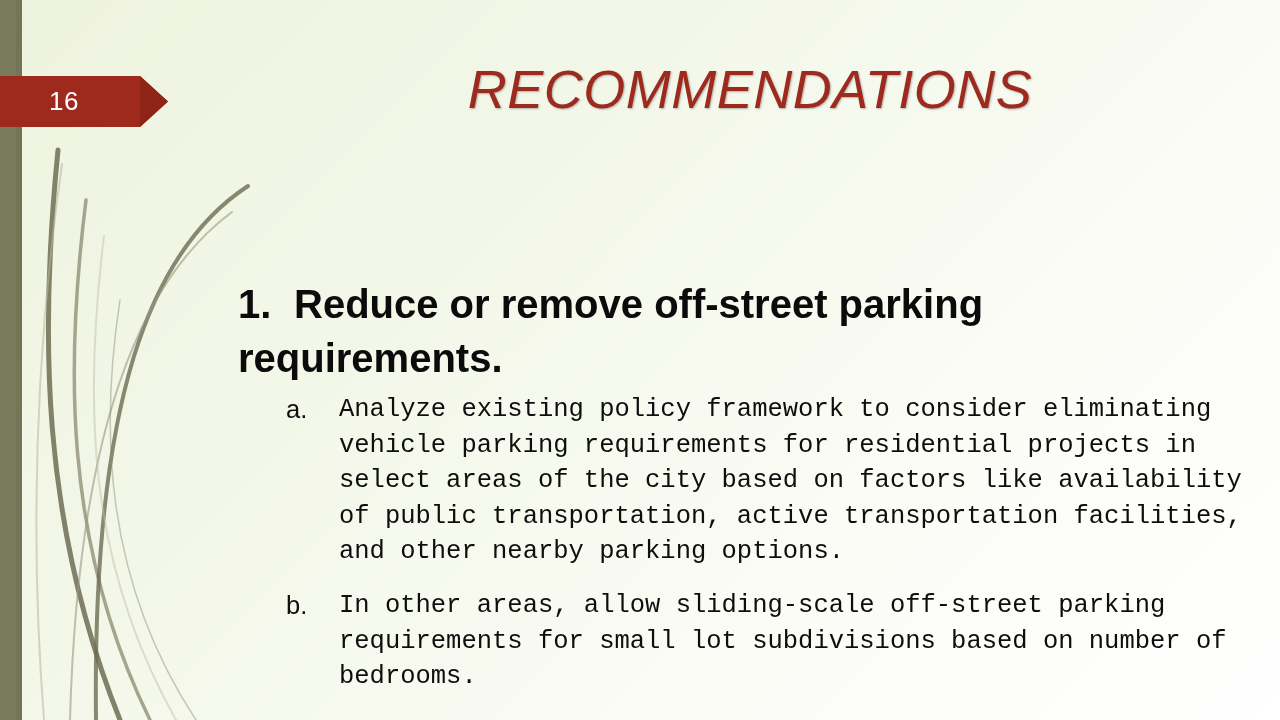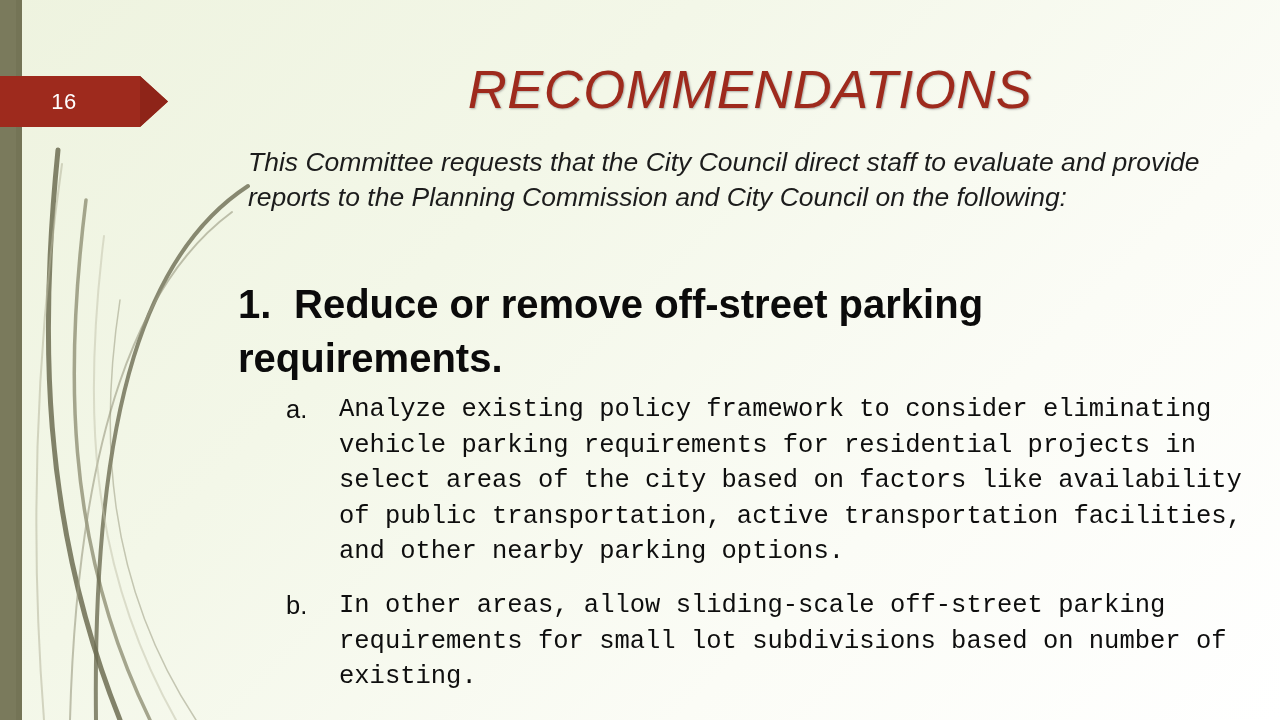--- a/index.html
+++ b/index.html
@@ -57,21 +57,21 @@
   .num-banner svg { display: block; }
   .num-text {
     position: absolute;
     left: 0;
     top: 76px;
     width: 128px;
     height: 51px;
     line-height: 51px;
     text-align: center;
     color: #ffffff;
-    font-size: 22px;
+    font-size: 26px;
     font-family: "Liberation Sans", sans-serif;
     letter-spacing: .5px;
   }
   
   .title {
     position: absolute;
     left: 250px;
     top: 58px;
     width: 1000px;
     text-align: center;
@@ -163,33 +163,32 @@
   <div class="num-banner">
     <svg width="175" height="51" viewBox="0 0 175 51" xmlns="http://www.w3.org/2000/svg">
       <path d="M0 0 H140 L168 25.5 L140 51 H0 Z" fill="#9e2a1d"></path>
       <path d="M140 0 L168 25.5 L140 51 Z" fill="#8e2418"></path>
     </svg>
   </div>
   <div class="num-text">16</div>
 
   <div class="title">RECOMMENDATIONS</div>
 
-  <div class="intro">This Committee requests that the City Council direct staff to evaluate and provide reports to the Planning Commission and City Council on the following:</div>
 
   <div class="lvl1">
     <span class="marker">1.</span><span class="txt">Reduce or remove off-street parking requirements.</span>
   </div>
 
   <div class="sub sub-a">
     <div class="row">
       <span class="marker">a.</span>
       <span class="body">Analyze existing policy framework to consider eliminating vehicle parking requirements for residential projects in select areas of the city based on factors like availability of public transportation, active transportation facilities, and other nearby parking options.</span>
     </div>
   </div>
 
   <div class="sub sub-b">
     <div class="row">
       <span class="marker">b.</span>
-      <span class="body">In other areas, allow sliding-scale off-street parking requirements for small lot subdivisions based on number of existing.</span>
+      <span class="body">In other areas, allow sliding-scale off-street parking requirements for small lot subdivisions based on number of bedrooms.</span>
     </div>
   </div>
 
 </div>
 
 </body></html>

